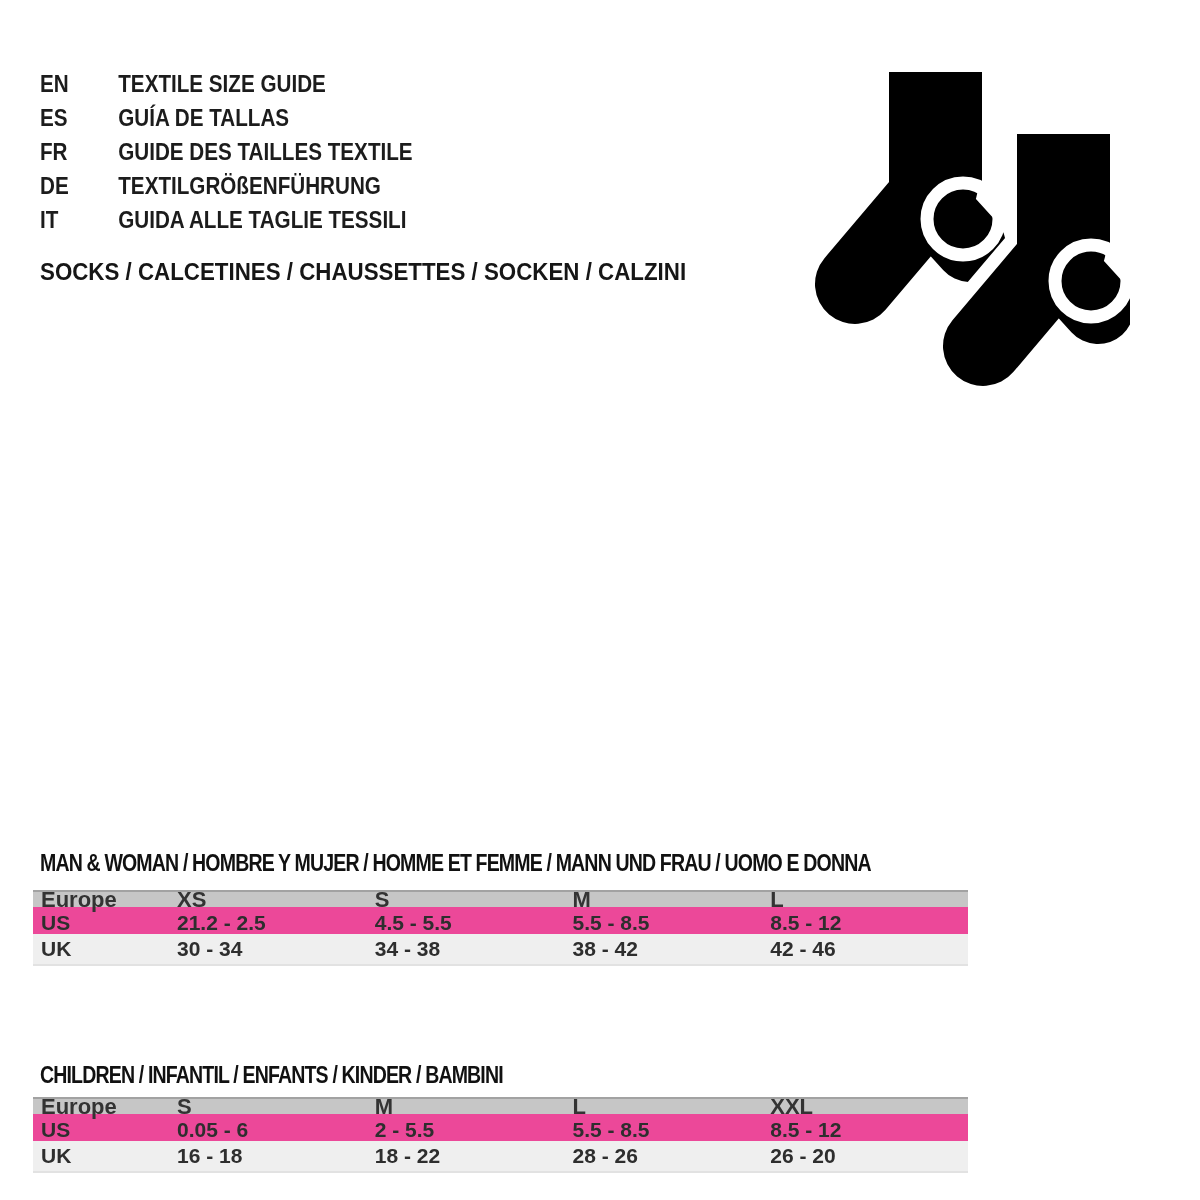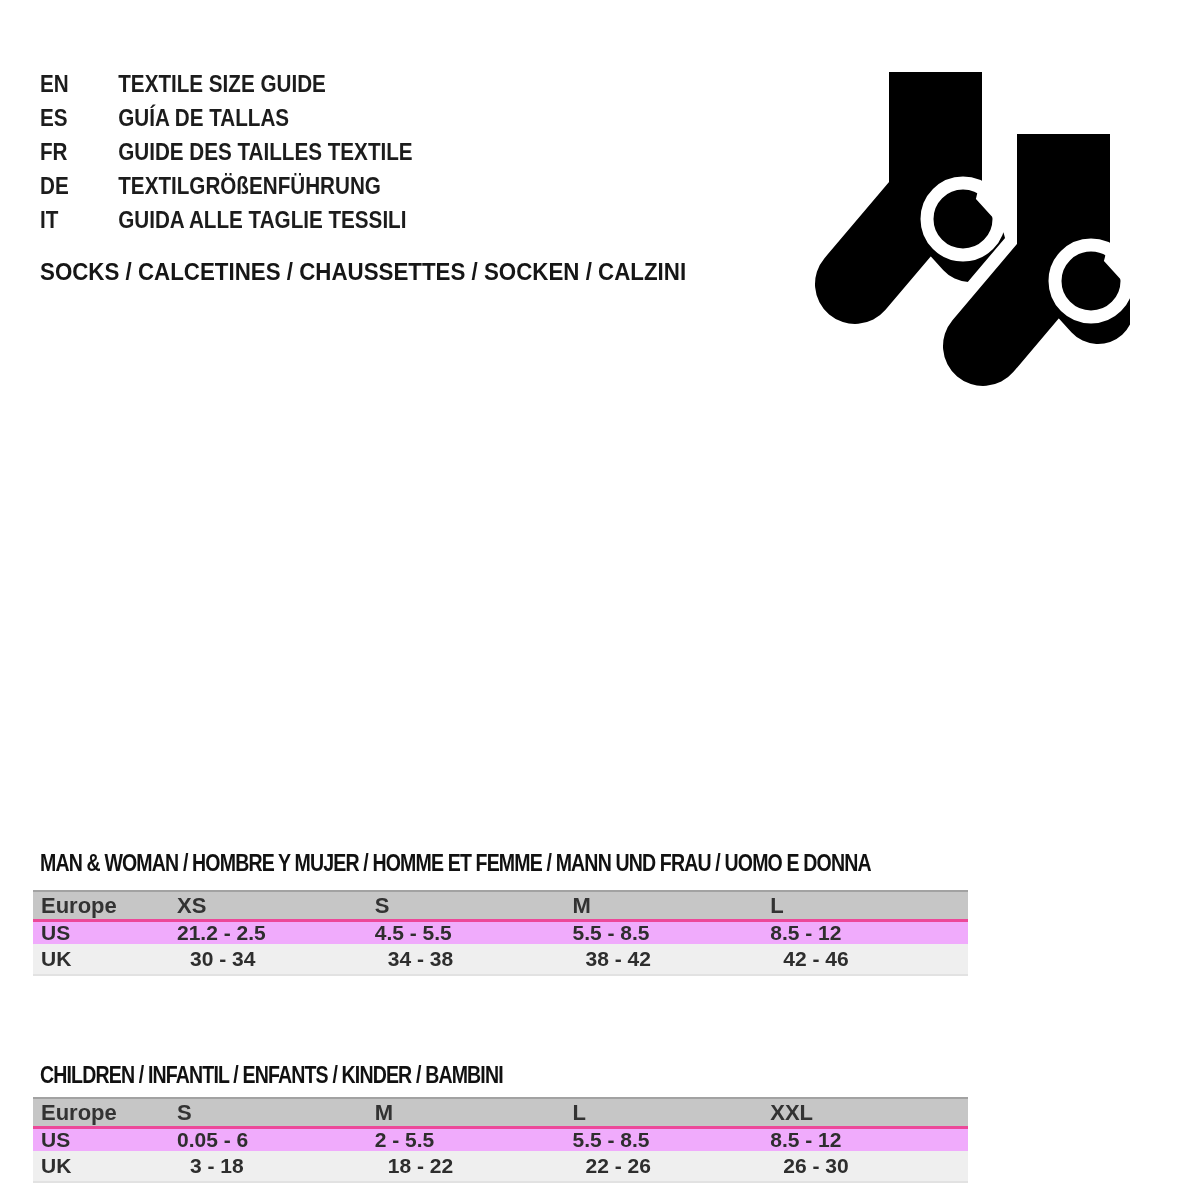--- a/index.html
+++ b/index.html
@@ -32,27 +32,27 @@
     color:#111111;
   }
   .title-1{top:816px;}
   .title-2{top:1028px;}
   
   .size-table{position:absolute;left:33px;width:935px;}
   .tbl-1{top:856px;}
   .tbl-2{top:1063px;}
   .t-row{display:flex;align-items:center;box-sizing:border-box;}
   .t-head{
-    height:32px;background:#c6c6c6;
-    border-top:2px solid #a2a2a2;border-bottom:3px solid #ec4899;
+    height:22px;background:#c6c6c6;
+    border-top:2px solid #a2a2a2;border-bottom:5px solid #ec4899;
     font-size:22px;font-weight:bold;color:#333333;
   }
-  .t-us{height:22px;background:#f0abfc;font-size:21px;font-weight:bold;color:#2e2e2e;}
+  .t-us{height:22px;background:#ec4899;font-size:21px;font-weight:bold;color:#2e2e2e;}
   .t-uk{height:32px;background:#efefef;border-bottom:2px solid #e2e2e2;
-        font-size:21px;font-weight:bold;color:#2e2e2e;gap:13px;}
+        font-size:21px;font-weight:bold;color:#2e2e2e;}
   .c-label{flex:0 0 144px;padding-left:8px;box-sizing:border-box;text-align:left;}
   .c-val{flex:1 1 0;}
 </style>
 </head>
 <body>
 
 <div class="canvas">
 
   <div class="lang-block">
     <div class="lang-row">
@@ -135,20 +135,20 @@
     </div>
     <div class="t-row t-us">
       <span class="c-label">US</span>
       <span class="c-val">0.05 - 6</span>
       <span class="c-val">2 - 5.5</span>
       <span class="c-val">5.5 - 8.5</span>
       <span class="c-val">8.5 - 12</span>
     </div>
     <div class="t-row t-uk">
       <span class="c-label">UK</span>
-      <span class="c-val">3 - 18</span>
+      <span class="c-val">16 - 18</span>
       <span class="c-val">18 - 22</span>
-      <span class="c-val">22 - 26</span>
-      <span class="c-val">26 - 30</span>
+      <span class="c-val">28 - 26</span>
+      <span class="c-val">26 - 20</span>
     </div>
   </div>
 
 </div>
 
 </body></html>

